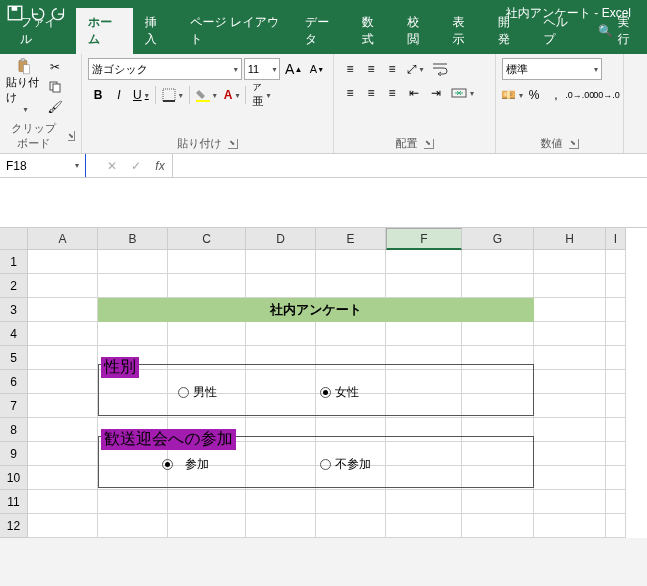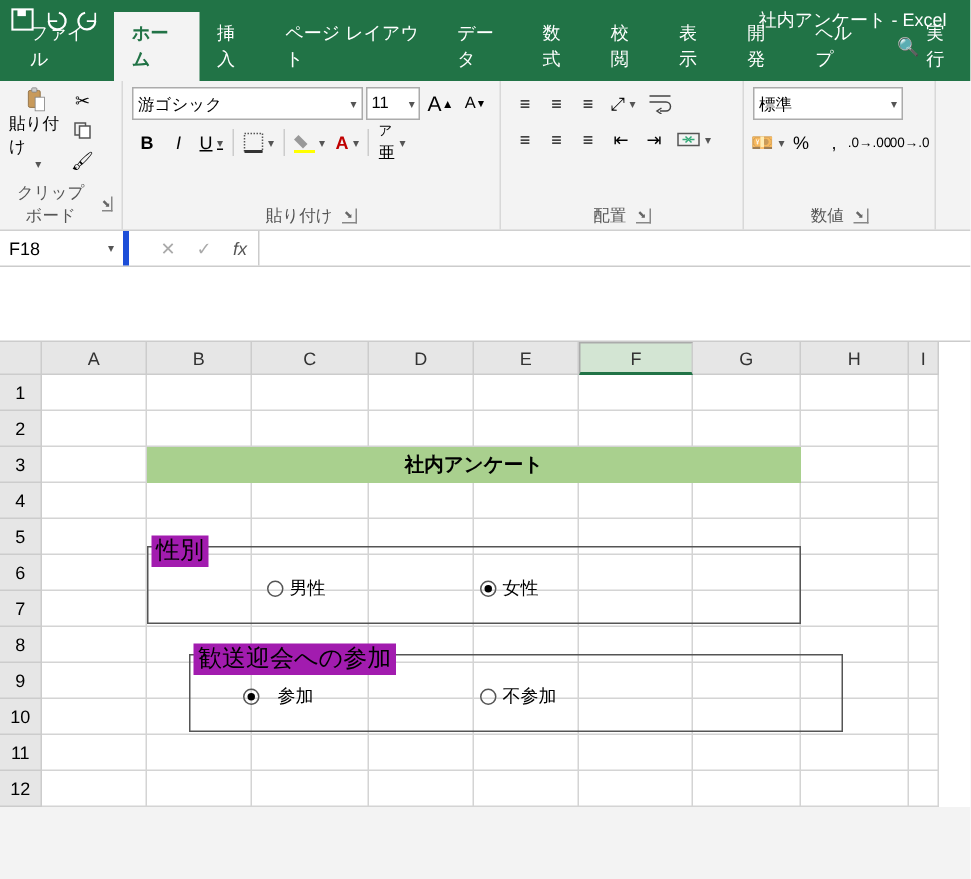--- a/index.html
+++ b/index.html
@@ -43,21 +43,21 @@
 .btn.under { text-decoration: underline; }
 .col-stack { display: flex; flex-direction: column; }
 
 .align-grid { display: grid; grid-template-columns: repeat(3, 20px); gap: 1px; }
 
 .num-row { display: flex; gap: 2px; }
 .numfmt { width: 100px; }
 
 
 .fxbar { height: 24px; background: #fff; border-bottom: 1px solid #ccc; display: flex; align-items: stretch; }
-.namebox { width: 86px; border-right: 4px solid #1d4ed8; padding: 0 6px; display: flex; align-items: center; font-size: 12px; justify-content: space-between; }
+.namebox { width: 86px; border-right: 1px solid #1d4ed8; padding: 0 6px; display: flex; align-items: center; font-size: 12px; justify-content: space-between; }
 .fx-btns { display: flex; align-items: center; border-right: 1px solid #ccc; }
 .fx-btns .b { width: 24px; display: flex; align-items: center; justify-content: center; color: #aaa; }
 .fx-btns .fx { font-style: italic; color: #555; }
 .formula { flex: 1; }
 
 
 .blank { height: 50px; background: #fff; border-bottom: 1px solid #ccc; }
 
 
 .grid-wrap { background: #fff; position: relative; }
@@ -454,21 +454,21 @@
     <span class="circ"></span>
     <span>男性</span>
   </div>
   <div class="radio" style="left:320px; top:156px;">
     <span class="circ">
         <span class="dot"></span>
       </span>
     <span>女性</span>
   </div>
 
-  <div class="groupbox" style="left:98px; top:208px; width:436px; height:52px;margin-left:28px;">
+  <div class="groupbox" style="left:98px; top:208px; width:436px; height:52px;">
     <div class="legend">歓送迎会への参加</div>
   </div>
   <div class="radio" style="left:162px; top:228px;gap:12px;">
     <span class="circ">
         <span class="dot"></span>
       </span>
     <span>参加</span>
   </div>
   <div class="radio" style="left:320px; top:228px;">
     <span class="circ"></span>

